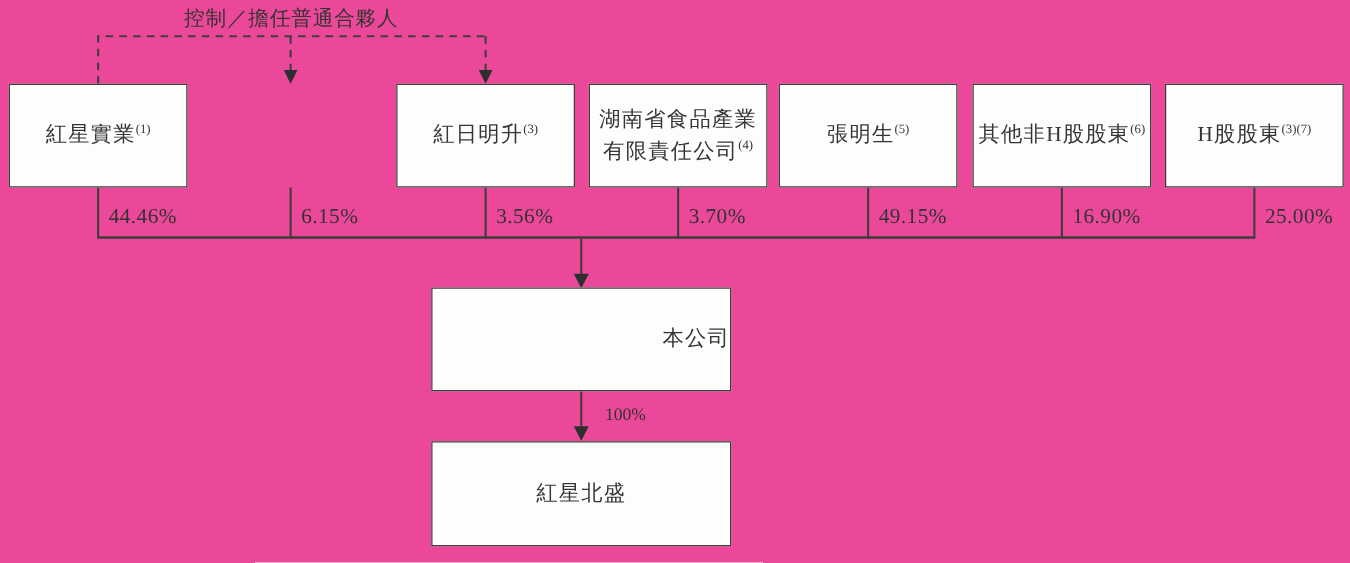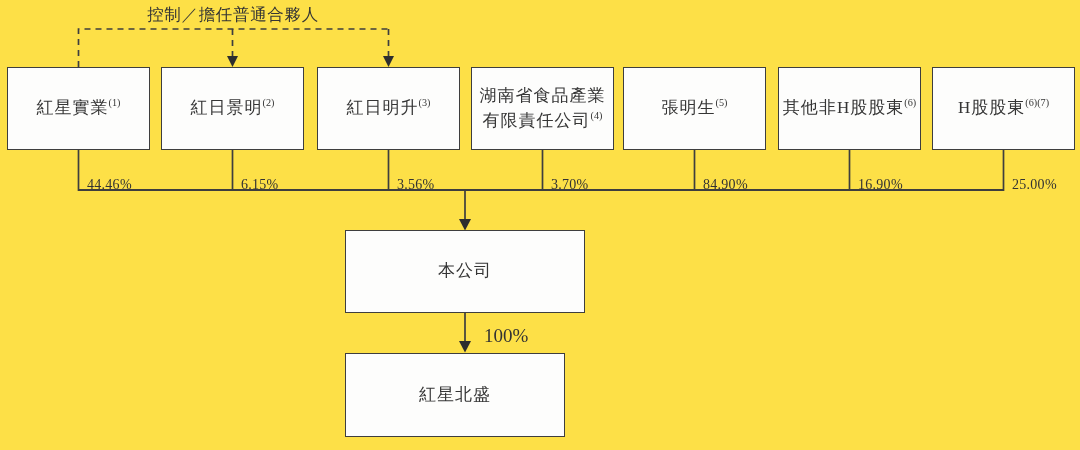--- a/index.html
+++ b/index.html
@@ -5,43 +5,43 @@
   html, body {
     margin: 0;
     padding: 0;
     background: #fdfdfc;
     font-family: "Liberation Serif", "DejaVu Serif", serif;
   }
   #canvas {
     position: relative;
     width: 1080px;
     height: 450px;
-    background: #fde047;
+    background: #ec4899;
     overflow: hidden;
     color: #353535;
   }
   #connectors {
     position: absolute;
     left: 0; top: 0;
     width: 1080px; height: 450px;
     pointer-events: none;
   }
   .node-box {
     position: absolute;
     box-sizing: border-box;
     border: 1.5px solid #3e3e3e;
     background: #fdfdfc;
     display: flex;
     align-items: center;
     justify-content: center;
     text-align: center;
   }
   .top-box   { top: 67px;  width: 143px; height: 83px; }
-  .mid-box   { left: 345px; top: 230px; width: 240px; height: 83px; }
-  .bot-box   { left: 345px; top: 353px; width: 220px; height: 84px; }
+  .mid-box   { left: 345px; top: 230px; width: 240px; height: 83px; justify-content: flex-end; }
+  .bot-box   { left: 345px; top: 353px; width: 240px; height: 84px; }
   .box-label {
     font-size: 17px;
     letter-spacing: 0.06em;
     line-height: 1.45;
     color: #353535;
     display: inline-block;
   }
   .box-label.wrap { max-width: 7.5em; }
   .box-label sup {
     font-size: 0.60em;
@@ -55,31 +55,31 @@
     top: 4px;
     width: 280px;
     text-align: center;
     font-size: 16.5px;
     letter-spacing: 0.04em;
     color: #353535;
     white-space: nowrap;
   }
   .pct-label {
     position: absolute;
-    top: 177px;
-    font-size: 14px;
+    top: 163px;
+    font-size: 17px;
     letter-spacing: 0.02em;
     color: #333333;
     white-space: nowrap;
   }
   .pct-100 {
     position: absolute;
     left: 484px;
     top: 325px;
-    font-size: 19px;
+    font-size: 14px;
     color: #333333;
     white-space: nowrap;
     text-align: center;
   }
 </style>
 </head>
 <body>
 
 <div id="canvas">
 
@@ -106,44 +106,41 @@
 
     <path d="M 465 313 L 465 342" stroke="#3e3e3e" stroke-width="1.7"></path>
     <polygon points="459,341 471,341 465,352.5" fill="#2e2e2e"></polygon>
   </svg>
 
   <div class="control-label">控制／擔任普通合夥人</div>
 
   <div class="node-box top-box" style="left:7px;align-items:center;">
     <span class="box-label"><span>紅星實業</span><sup>(1)</sup></span>
   </div>
-  <div class="node-box top-box" style="left:161px;">
-    <span class="box-label"><span>紅日景明</span><sup>(2)</sup></span>
-  </div>
   <div class="node-box top-box" style="left:317px;">
     <span class="box-label"><span>紅日明升</span><sup>(3)</sup></span>
   </div>
   <div class="node-box top-box" style="left:471px;">
     <span class="box-label wrap"><span>湖南省食品產業有限責任公司</span><sup>(4)</sup></span>
   </div>
   <div class="node-box top-box" style="left:623px;text-align:center;">
     <span class="box-label"><span>張明生</span><sup>(5)</sup></span>
   </div>
   <div class="node-box top-box" style="left:778px;align-items:center;">
     <span class="box-label"><span>其他非H股股東</span><sup>(6)</sup></span>
   </div>
   <div class="node-box top-box" style="left:932px;">
-    <span class="box-label"><span>H股股東</span><sup>(6)(7)</sup></span>
+    <span class="box-label"><span>H股股東</span><sup>(3)(7)</sup></span>
   </div>
 
   <span class="pct-label" style="left:87px;">44.46%</span>
   <span class="pct-label" style="left:241px;">6.15%</span>
   <span class="pct-label" style="left:397px;">3.56%</span>
   <span class="pct-label" style="left:551px;">3.70%</span>
-  <span class="pct-label" style="left:703px;">84.90%</span>
+  <span class="pct-label" style="left:703px;">49.15%</span>
   <span class="pct-label" style="left:858px;">16.90%</span>
   <span class="pct-label" style="left:1012px;">25.00%</span>
 
   <div class="node-box mid-box">
     <span class="box-label">本公司</span>
   </div>
 
   <span class="pct-100">100%</span>
 
   <div class="node-box bot-box">

